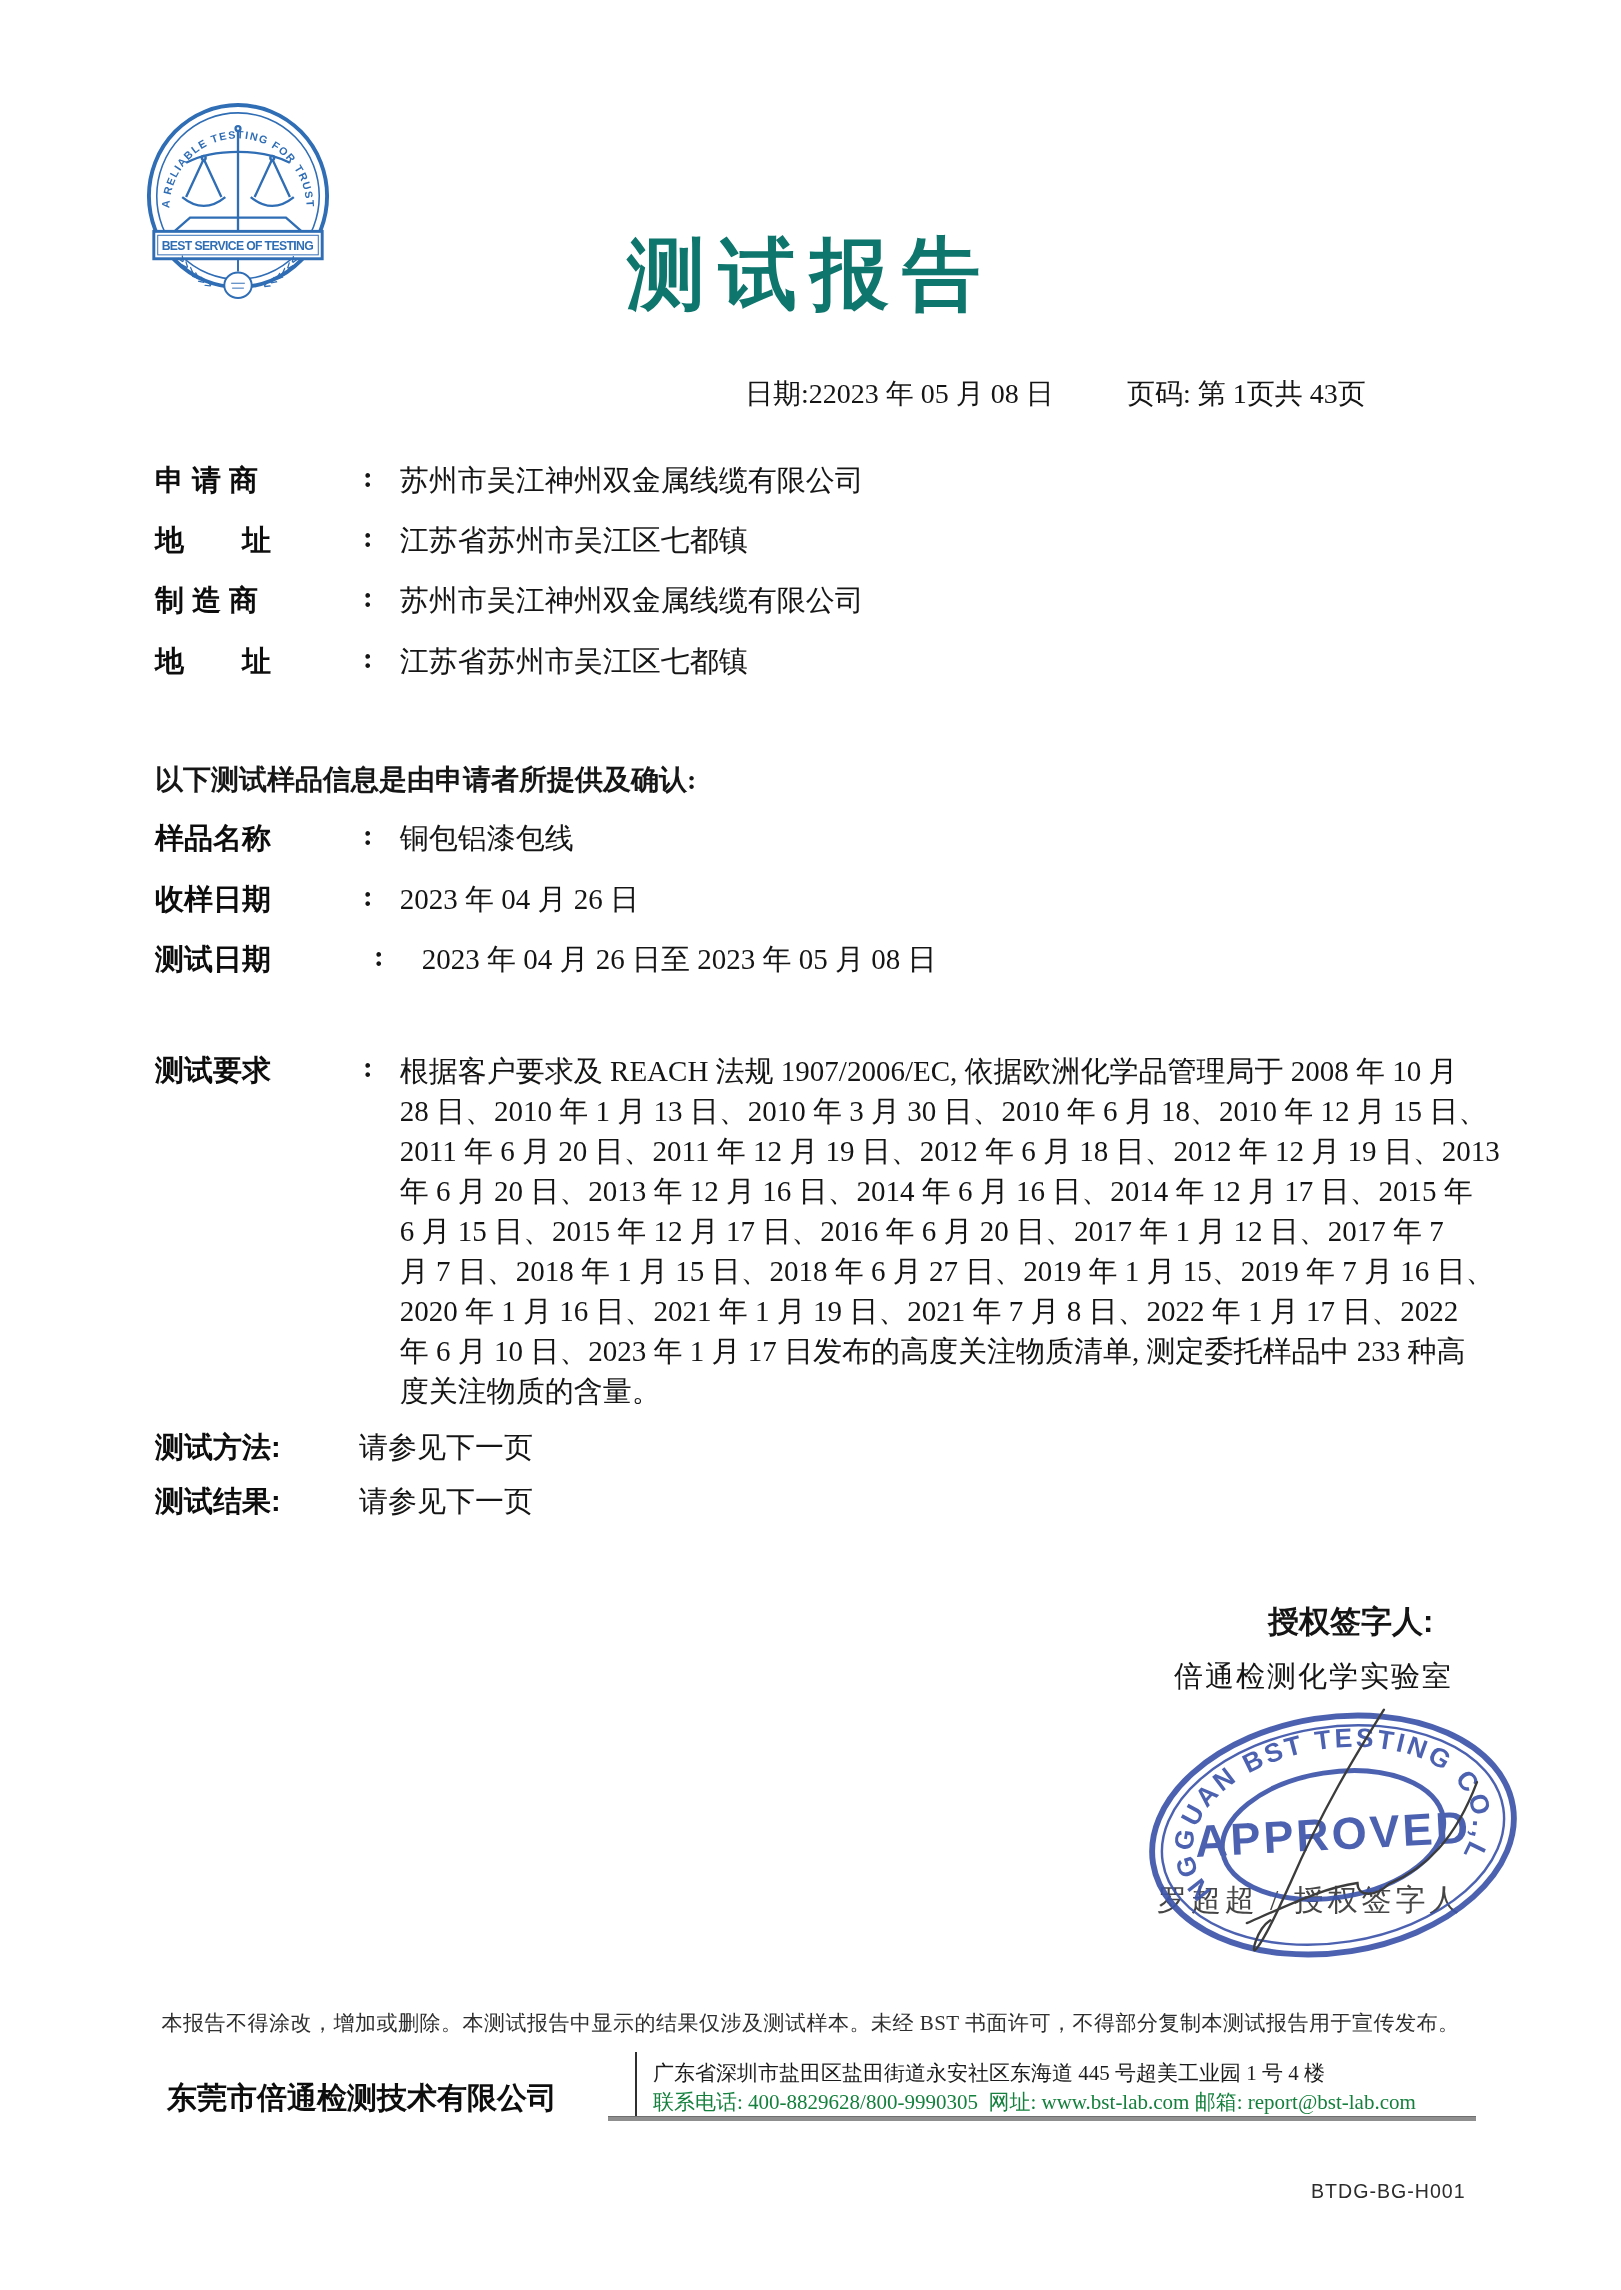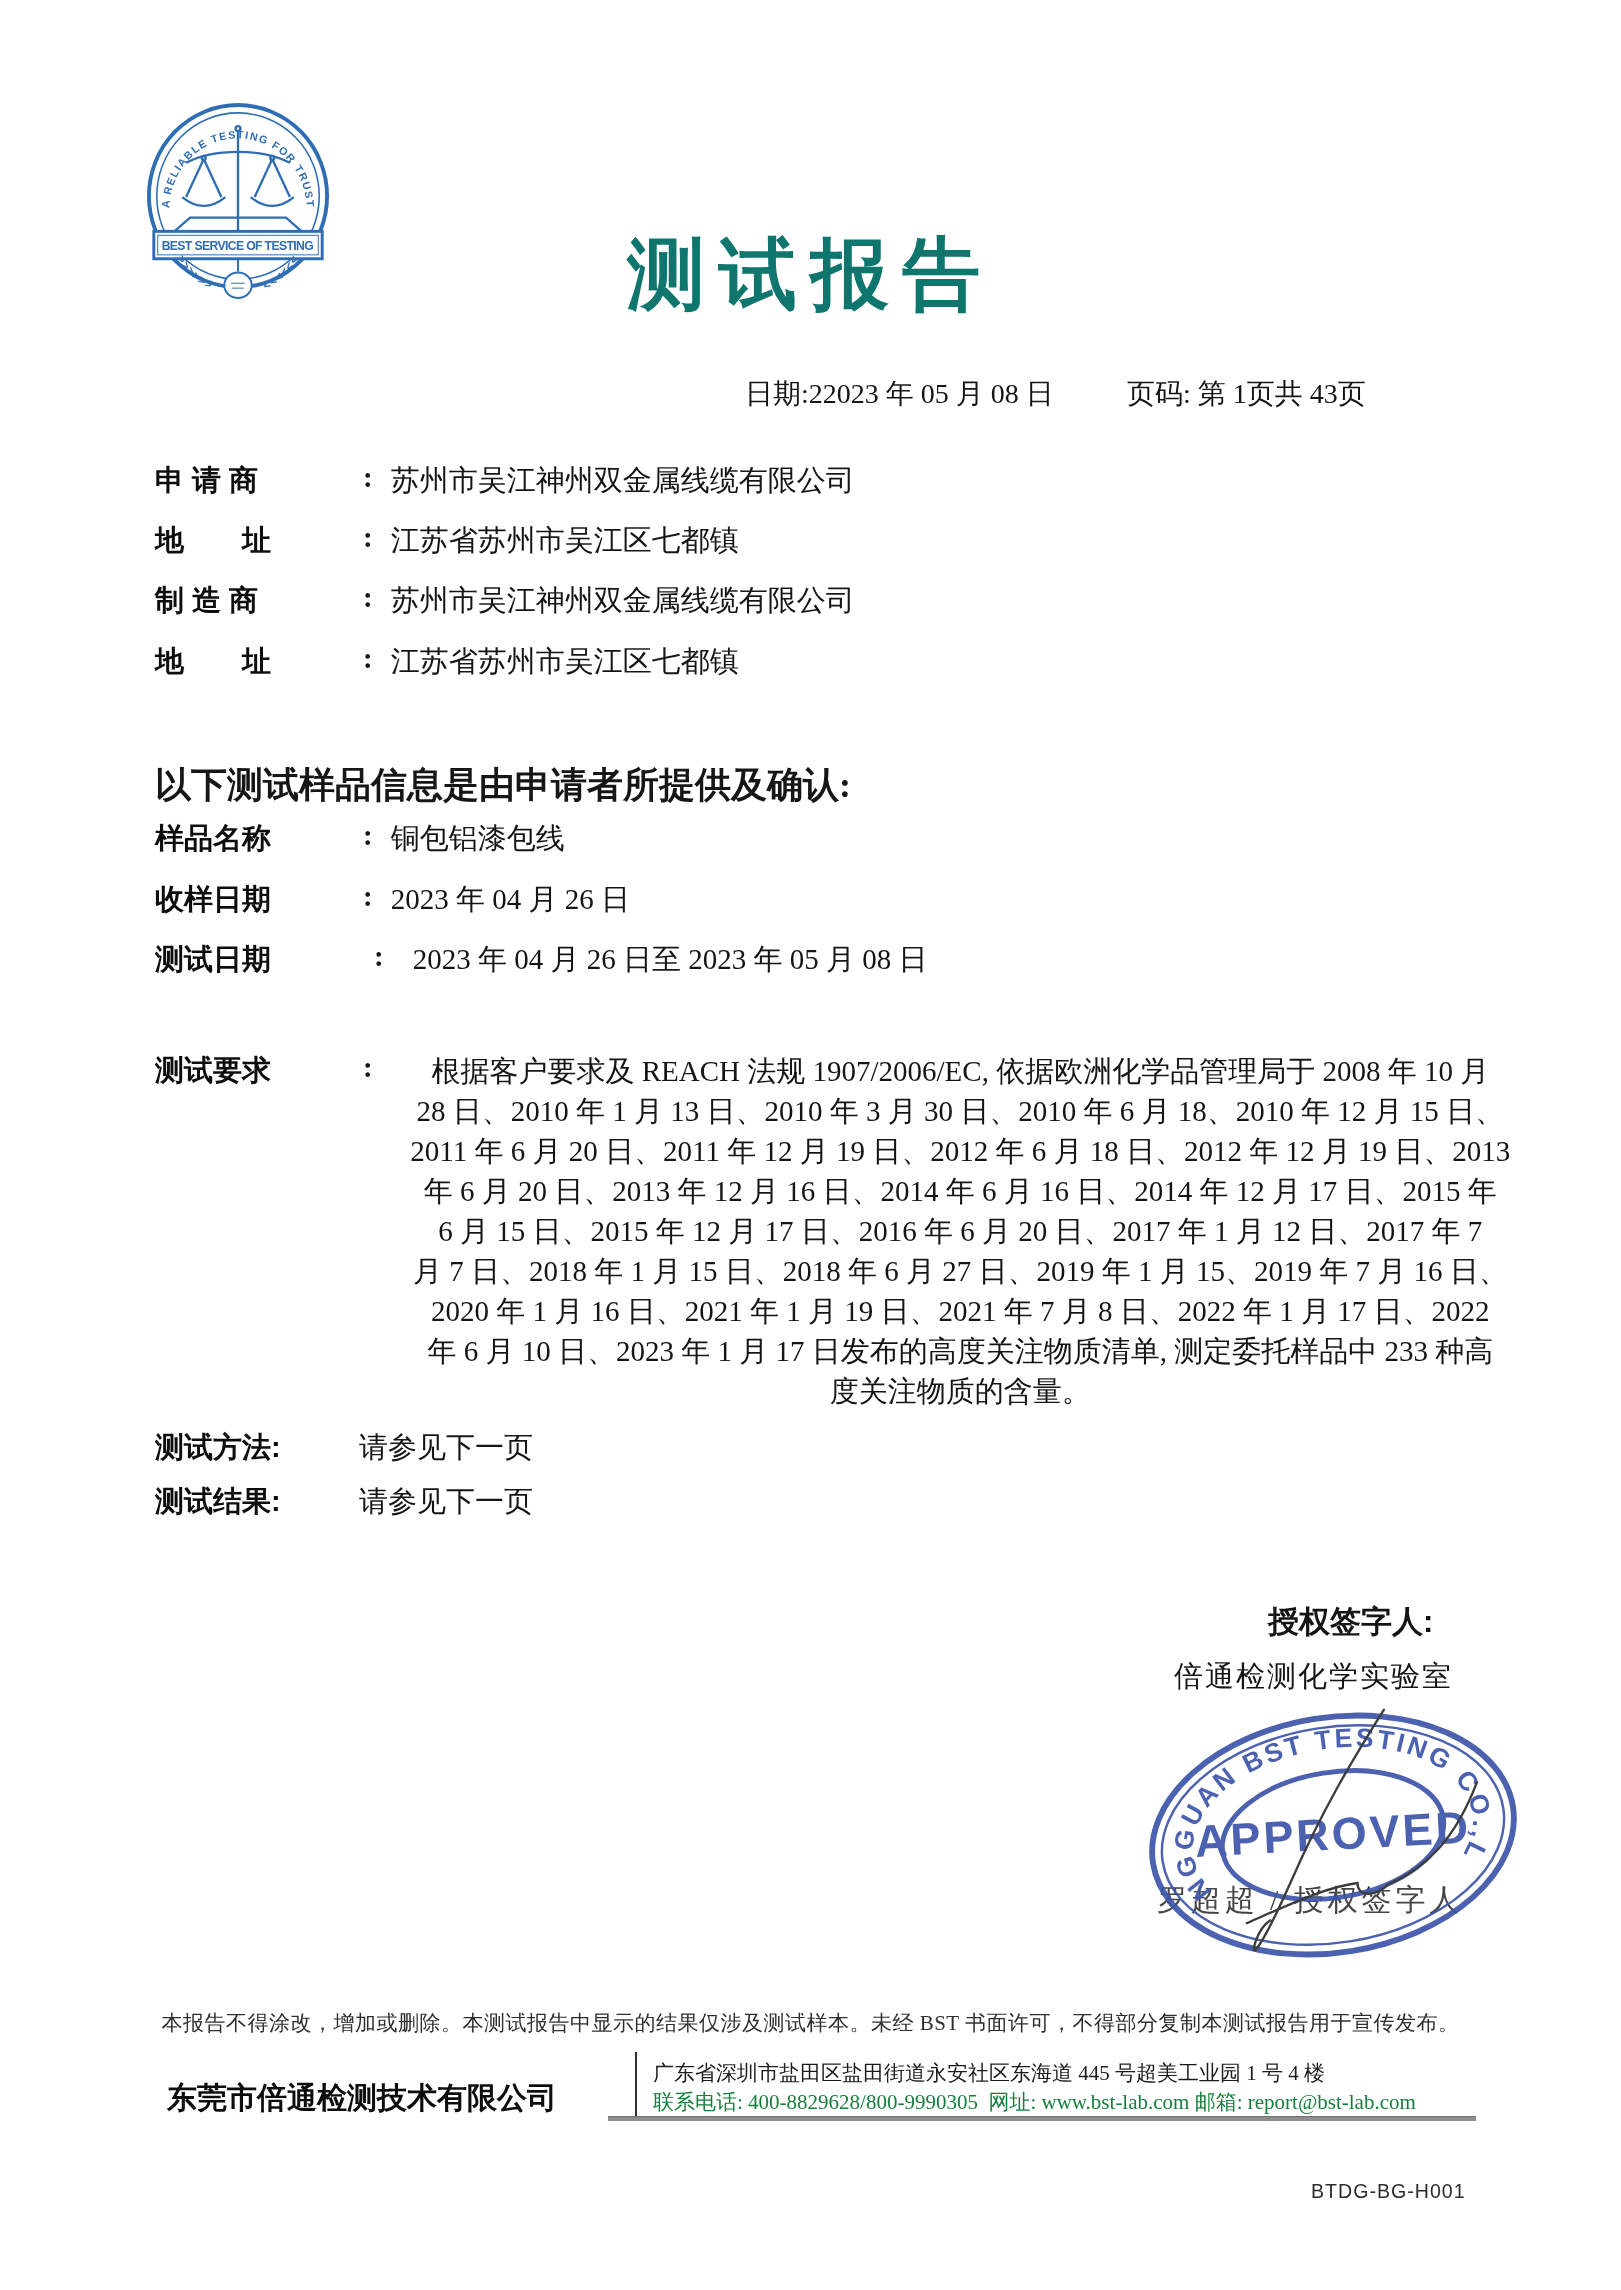--- a/index.html
+++ b/index.html
@@ -9,26 +9,26 @@
   }
   .abs{position:absolute;}
   
   .doc-title{left:0;top:223px;width:100%;text-align:center;font-size:78px;font-weight:bold;letter-spacing:13.7px;color:#0f766e;}
   .meta{top:375px;font-size:28px;white-space:pre;}
   .meta-report{left:155px;} .meta-date{left:745px;} .meta-page{left:1127px;}
   
   .row{left:155px;display:flex;align-items:flex-start;font-size:29px;}
   .row .lbl{flex:0 0 208px;font-weight:bold;white-space:pre;font-family:"Liberation Sans","DejaVu Sans",sans-serif;color:#0d0d0d;}
   .row .sep{flex:0 0 9.8px;font-weight:bold;}
-  .row .val{margin-left:18px;white-space:pre;text-align:center;}
+  .row .val{margin-left:27px;white-space:pre;}
   .row .val.para{white-space:pre-line;width:1139px;line-height:40px;font-size:29px;}
   .mrow{left:155px;display:flex;font-size:29px;}
   .mrow .lbl{flex:0 0 204px;font-weight:bold;font-family:"Liberation Sans","DejaVu Sans",sans-serif;color:#0d0d0d;}
   .mrow .val{white-space:pre;}
-  .intro{left:155px;top:761px;font-size:36px;font-weight:600;color:#161616;}
+  .intro{left:155px;top:761px;font-size:28px;font-weight:600;color:#161616;}
   
   .sign-title{left:1227px;top:1601px;font-size:31px;font-weight:bold;font-family:"Liberation Sans","DejaVu Sans",sans-serif;margin-left:41px;}
   .sign-lab{left:1174px;top:1657px;font-size:29px;letter-spacing:2px;}
   .signer{left:1157px;top:1880px;font-size:30px;letter-spacing:3.9px;color:#454545;z-index:1;}
   .stamp{left:1131px;top:1692px;z-index:2;pointer-events:none;}
   
   .disclaimer{left:0;top:2009px;width:100%;text-align:center;font-size:21px;color:#2e2e2e;letter-spacing:0.5px;}
   .f-company{left:167px;top:2078px;font-size:30px;font-weight:bold;font-family:"Liberation Sans","DejaVu Sans",sans-serif;color:#0d0d0d;}
   .f-divider{left:635px;top:2052px;width:2px;height:69px;background:#2f2f2f;}
   .f-address{left:653px;top:2059px;font-size:21px;white-space:pre;color:#1b1b1b;}

